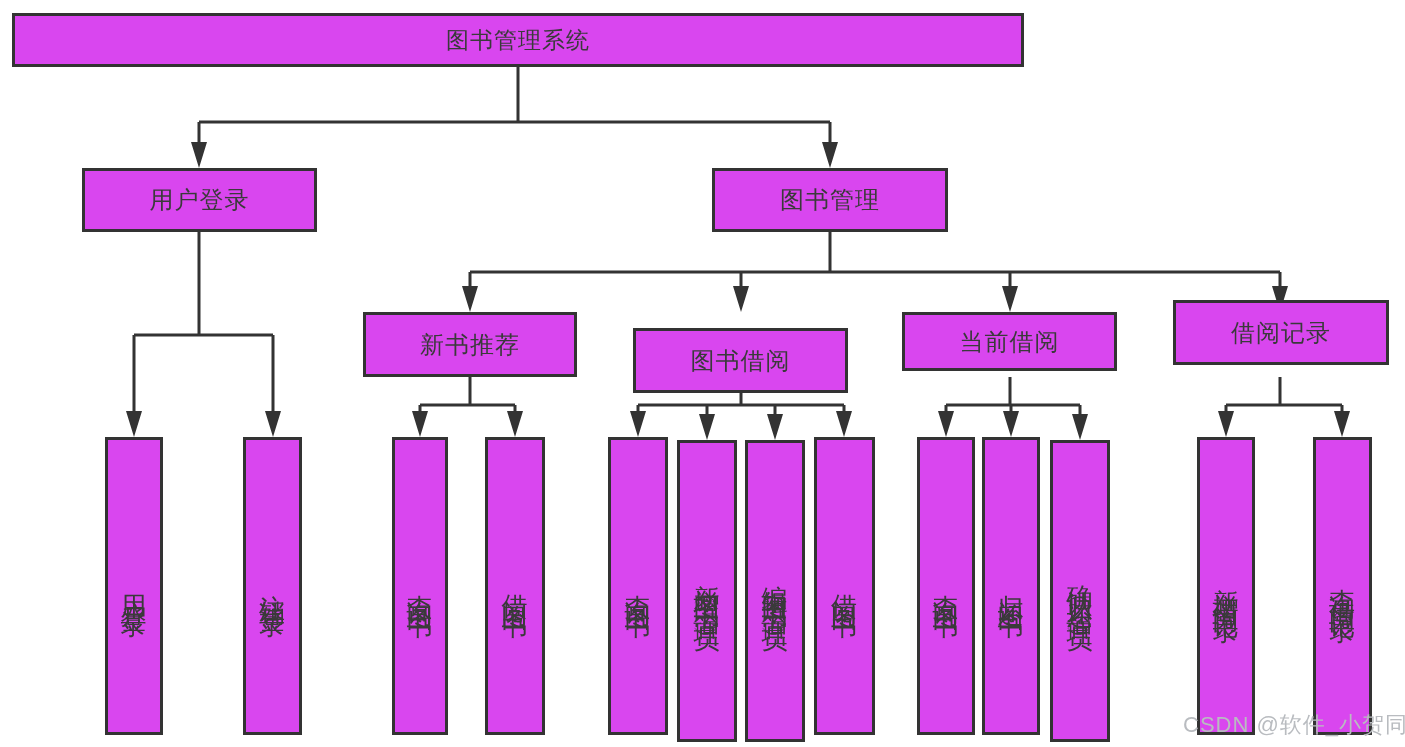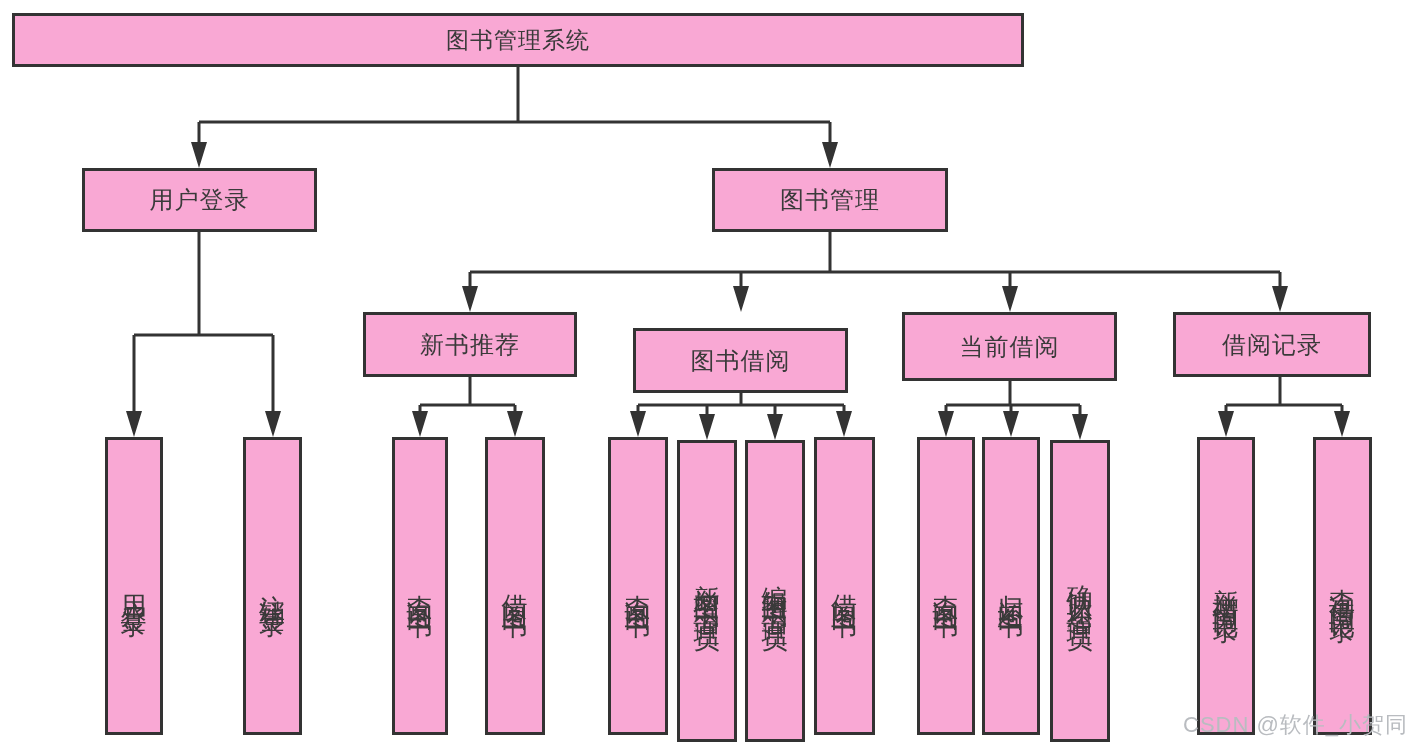--- a/index.html
+++ b/index.html
@@ -4,21 +4,21 @@
 <style>
   html,body { margin:0; padding:0; background:#ffffff; }
   .stage {
     position:relative; width:1405px; height:747px; background:#ffffff;
     font-family:"Liberation Sans","DejaVu Sans",sans-serif; color:#3a3a3a;
     overflow:hidden;
   }
   svg.connectors { position:absolute; left:0; top:0; width:1405px; height:747px; }
   .node {
     position:absolute; box-sizing:border-box; border:3px solid #333333;
-    background:#f9a8d4; display:flex; align-items:center; justify-content:center;
+    background:#d946ef; display:flex; align-items:center; justify-content:center;
     text-align:center;
   }
   .root-label { font-size:23px; letter-spacing:1px; }
   .h-label { font-size:24px; letter-spacing:1px; }
   .v-label {
     writing-mode:vertical-rl; font-size:26px; letter-spacing:6px; line-height:1;
   }
   .watermark {
     position:absolute; left:1183px; top:710px; font-size:22px; color:#b9bcc0;
     letter-spacing:1px; white-space:nowrap; z-index:5;
@@ -64,24 +64,24 @@
   <div class="node" style="left:363px; top:312px; width:214px; height:65px;">
     <span class="h-label">新书推荐</span>
   </div>
 
   <div class="node" style="left:712px; top:168px; width:236px; height:64px;">
     <span class="h-label">图书管理</span>
   </div>
   <div class="node" style="left:633px; top:328px; width:215px; height:65px;">
     <span class="h-label">图书借阅</span>
   </div>
-  <div class="node" style="left:902px; top:312px; width:215px; height:69px;">
+  <div class="node" style="left:902px; top:312px; width:215px; height:59px;">
     <span class="h-label">当前借阅</span>
   </div>
-  <div class="node" style="left:1173px; top:312px; width:198px; height:65px;">
+  <div class="node" style="left:1173px; top:300px; width:216px; height:65px;">
     <span class="h-label">借阅记录</span>
   </div>
 
   <div class="node" style="left:105px; top:437px; width:58px; height:298px;">
     <span class="v-label">用户登录</span>
   </div>
   <div class="node" style="left:243px; top:437px; width:59px; height:298px;">
     <span class="v-label">注销登录</span>
   </div>
 

